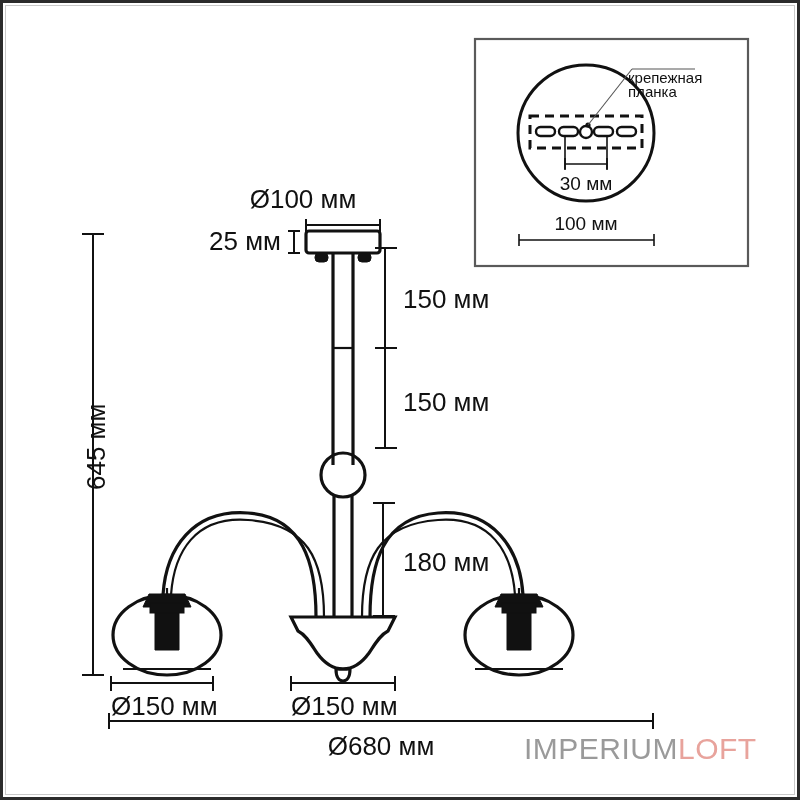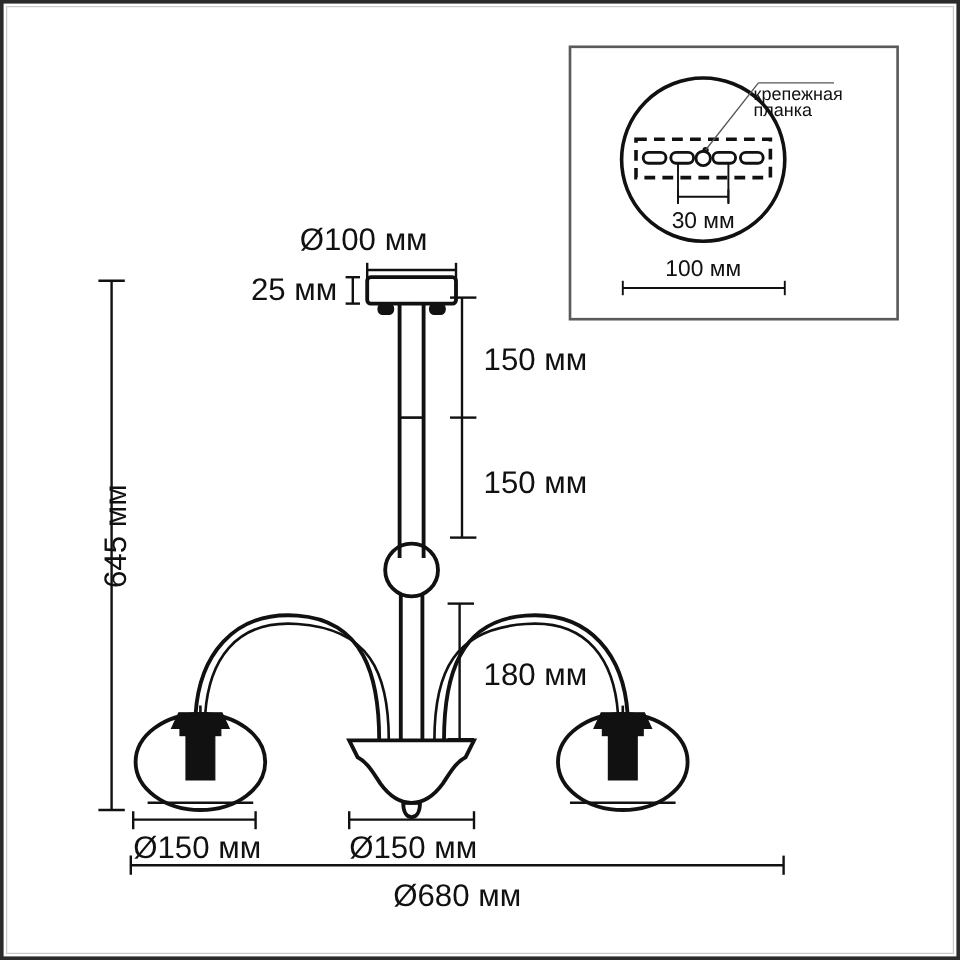--- a/index.html
+++ b/index.html
@@ -235,14 +235,17 @@
         <line class="dimline-thin" x1="651" y1="231" x2="651" y2="243"></line>
         <line class="dimline-thin" x1="516" y1="237" x2="651" y2="237"></line>
       </g>
       <text class="dimtext-sm" x="583" y="227" text-anchor="middle">100 мм</text>
     </g>
 
   </svg>
 
   <div class="v645" style="transform:translate(78px,487px) rotate(-90deg);">645 мм</div>
 
+  <div class="wm">
+    <span class="a">IMPERIUM</span><span class="b">LOFT</span>
+  </div>
 
 </div>
 
 </body></html>

